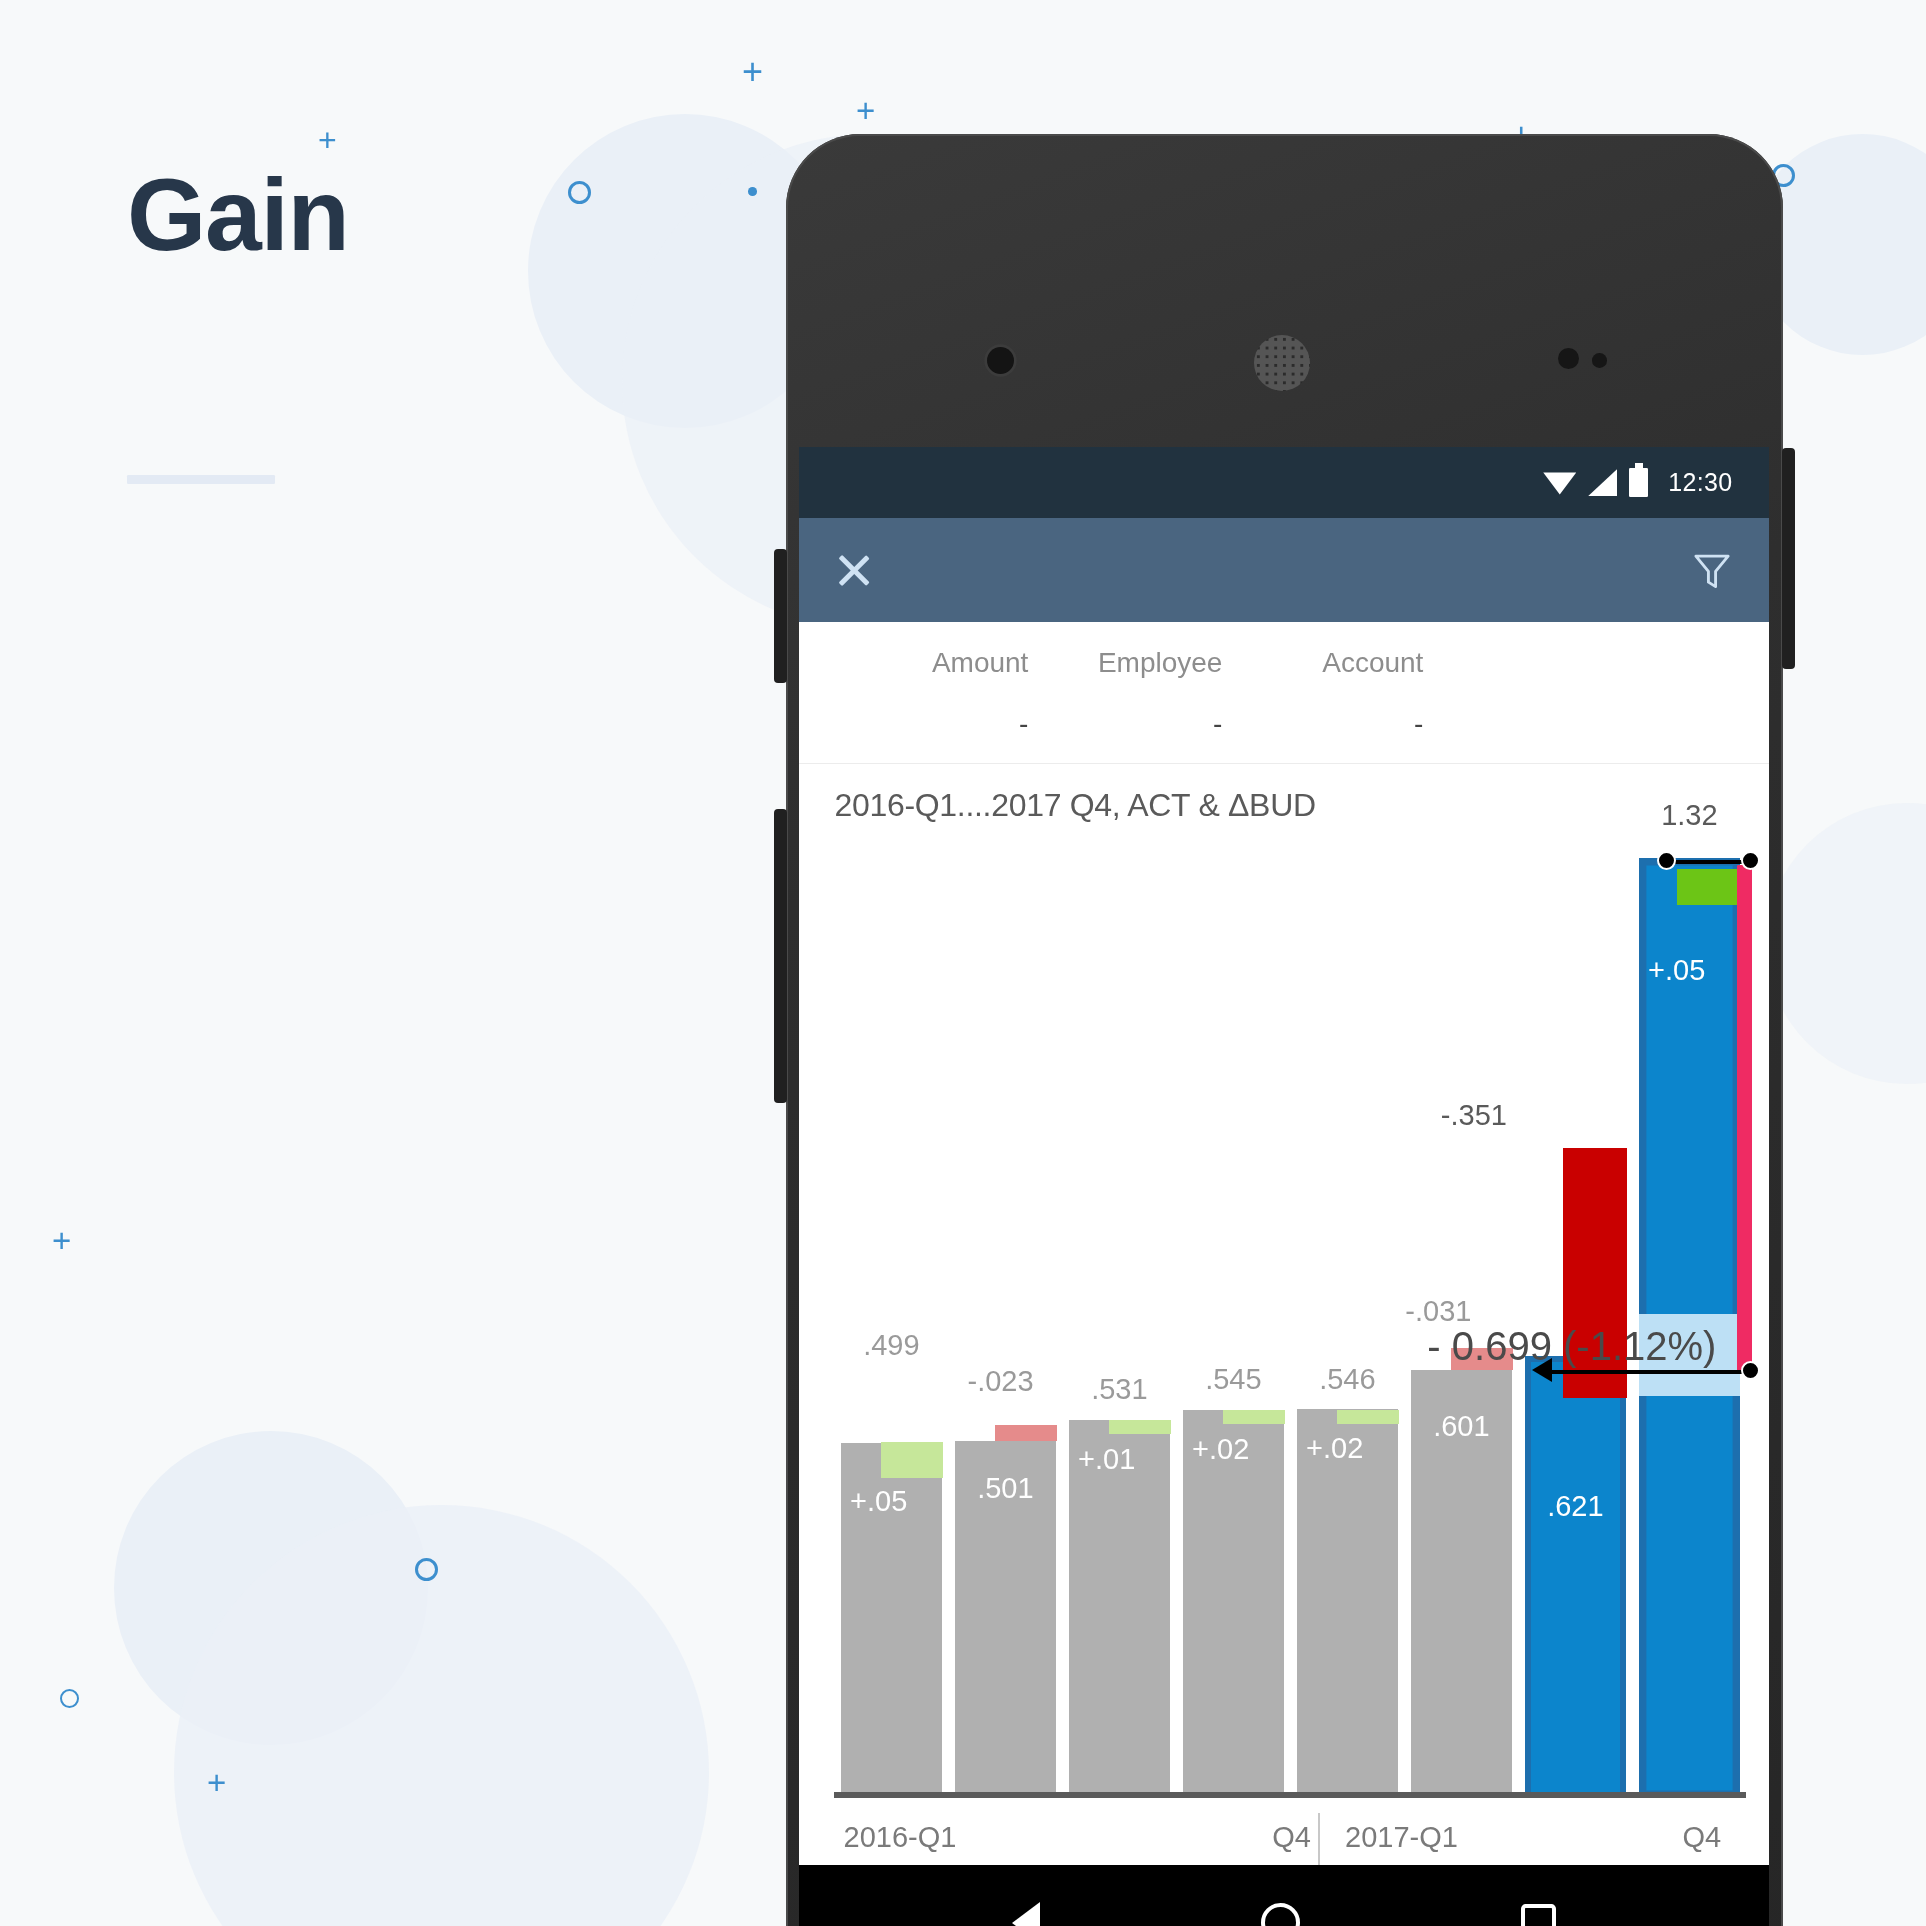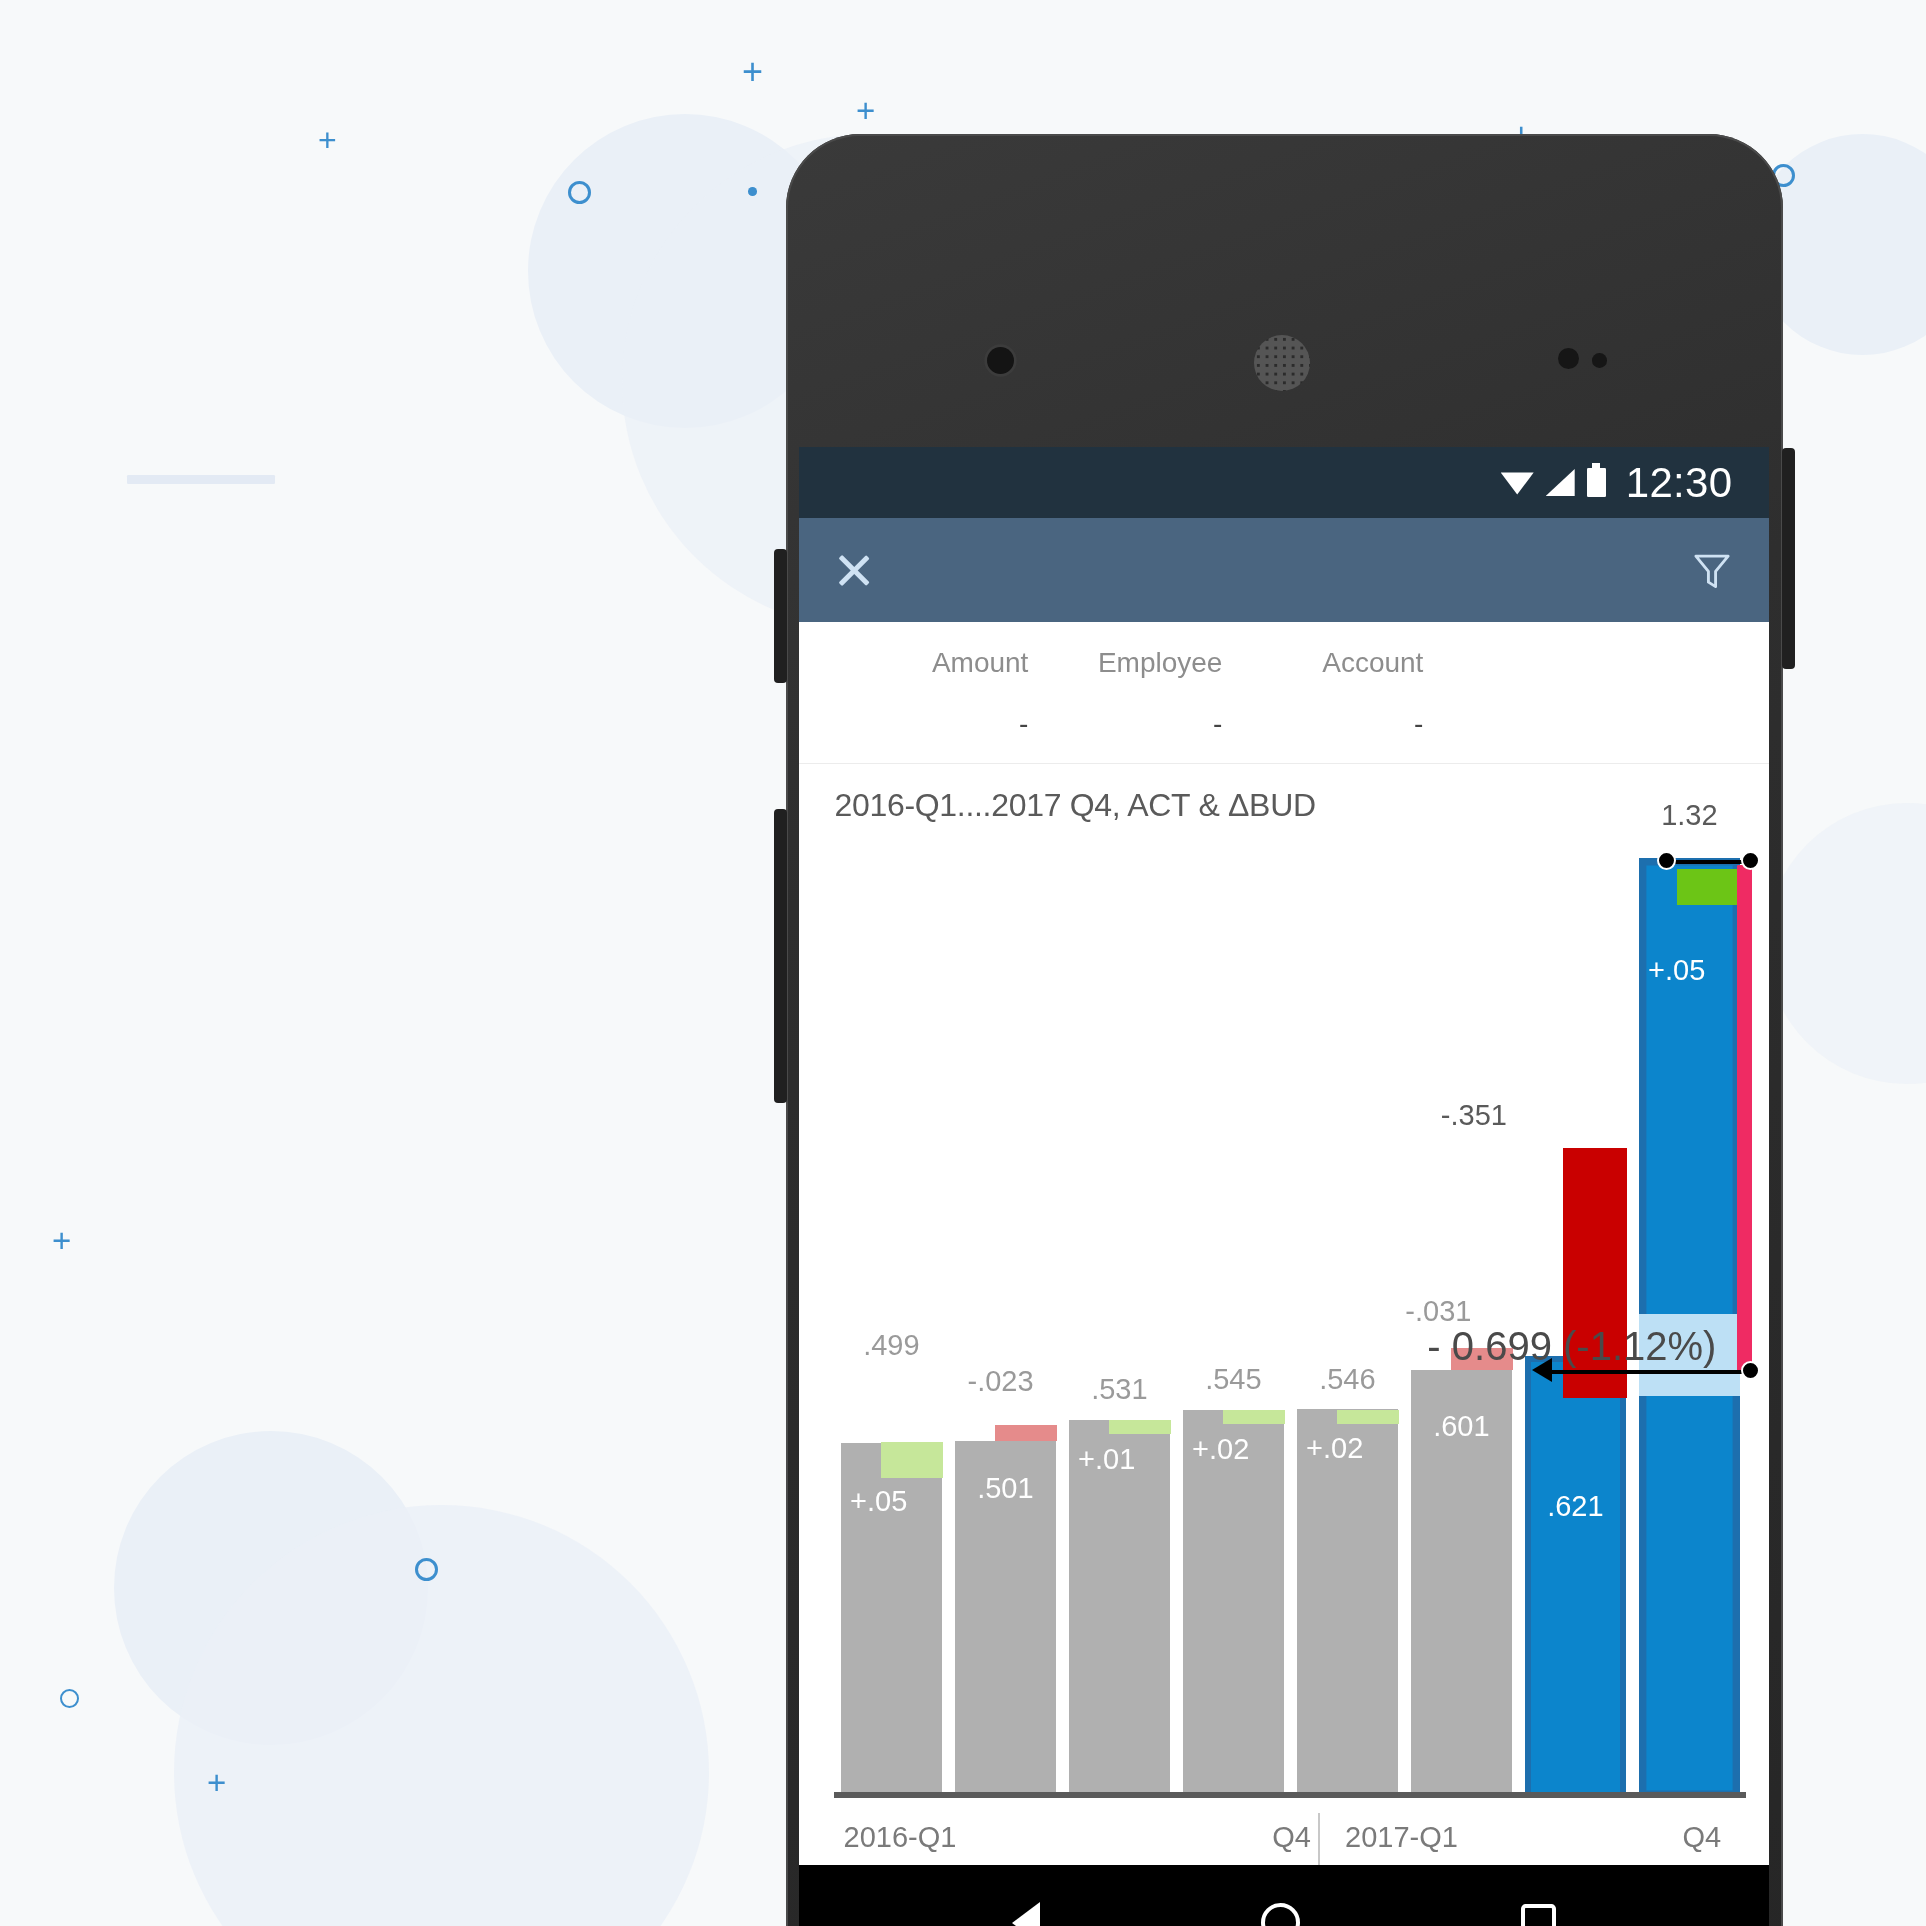--- a/index.html
+++ b/index.html
@@ -112,21 +112,21 @@
     width: 29px; height: 27px; background: #fff;
     clip-path: polygon(100% 0%, 100% 100%, 0% 100%);
   }
   .ic-battery {
     width: 19px; height: 29px; background: #fff; position: relative; border-radius: 1.3px;
   }
   .ic-battery::before {
     content: ""; position: absolute; left: 5.4px; top: -4.7px;
     width: 8px; height: 4.7px; background: #fff;
   }
-  .sb-time { color: #fff; font-size: 42px; font-weight: 500; letter-spacing: 0.3px; margin-left: 6.7px;}
+  .sb-time { color: #fff; font-size: 25px; font-weight: 500; letter-spacing: 0.3px; margin-left: 6.7px;}
 
   
   .toolbar {
     height: 104px; background: #4a6580;
     display: flex; align-items: center; justify-content: space-between;
     padding: 0 35px;
   }
   .close-x {
     width: 39px; height: 39px; position: relative; cursor: pointer;
   }
@@ -260,20 +260,21 @@
   <div class="dot d1"></div>
   <div class="plus p1">+</div>
   <div class="plus p2">+</div>
   <div class="plus p3">+</div>
   <div class="plus p4">+</div>
   <div class="plus p5">+</div>
   <div class="plus p6">+</div>
 </div>
 
 <h1 class="headline">
+  <span class="headline-line">Gain</span>
 </h1>
 <div class="rule"></div>
 
 <div class="phone">
   <div class="phone-body"></div>
   <div class="phone-side left-a"></div>
   <div class="phone-side left-b"></div>
   <div class="phone-side right-a"></div>
   <div class="camera"></div>
   <div class="speaker"></div>

